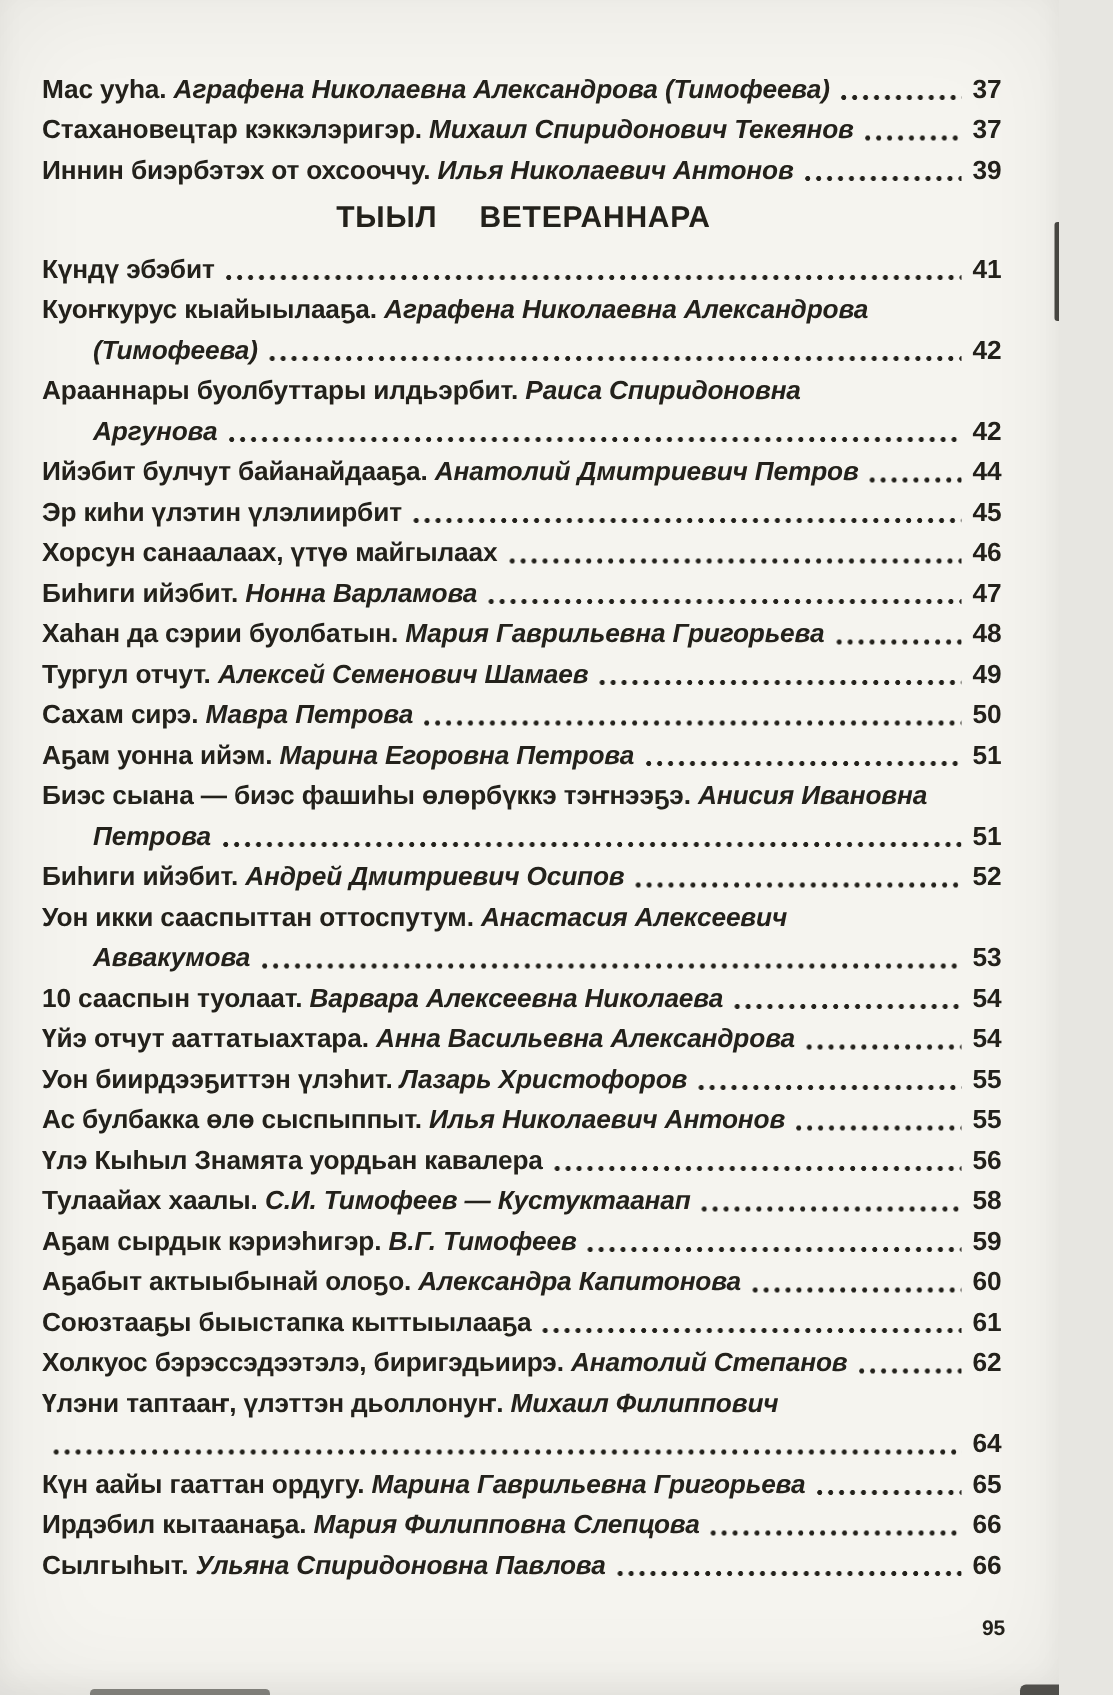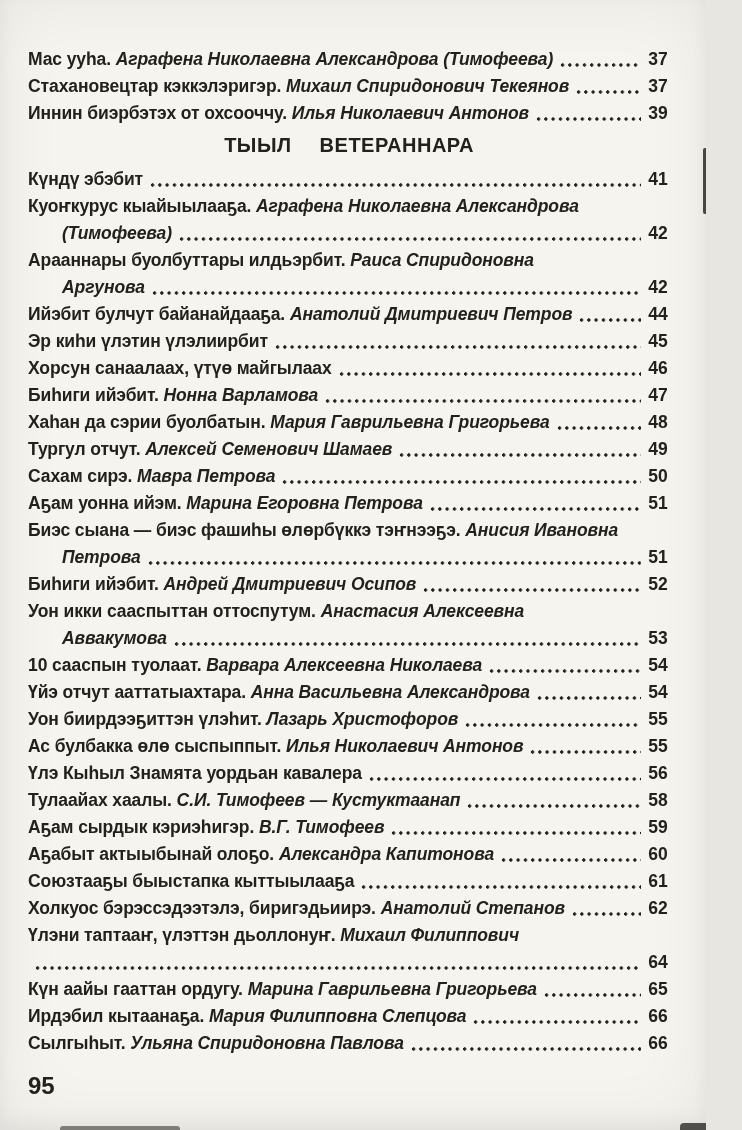--- a/index.html
+++ b/index.html
@@ -52,23 +52,23 @@
 
   .section-heading{
     text-align:center;
     font-size:20px;
     font-weight:700;
     word-spacing:22px;
     letter-spacing:0.5px;
     margin:5px 0 7px 0;
   }
   .footer{
-    text-align:left;
+    text-align:right;
     margin-top:15px;
-    font-size:24px;
+    font-size:14px;
   }
 </style>
 </head>
 <body>
 
 <div class="page">
   <div class="artifact tr"></div>
   <div class="artifact br"></div>
   <div class="artifact bl"></div>
 
@@ -187,21 +187,21 @@
         </div>
       </div>
       <div class="entry">
         <div class="line">
           <span class="text"><span><span class="t">Биһиги ийэбит.</span> <span class="a">Андрей Дмитриевич Осипов</span></span></span>
           <span class="leader"></span>
           <span class="pg">52</span>
         </div>
       </div>
       <div class="entry">
-        <div class="pre-line"><span><span class="t">Уон икки сааспыттан оттоспутум.</span> <span class="a">Анастасия Алексеевна</span></span></div>
+        <div class="pre-line"><span><span class="t">Уон икки сааспыттан оттоспутум.</span> <span class="a">Анастасия Алексеевич</span></span></div>
         <div class="line cont">
           <span class="text"><span><span class="a">Аввакумова</span></span></span>
           <span class="leader"></span>
           <span class="pg">53</span>
         </div>
       </div>
       <div class="entry">
         <div class="line">
           <span class="text"><span><span class="t">10 сааспын туолаат.</span> <span class="a">Варвара Алексеевна Николаева</span></span></span>
           <span class="leader"></span>

